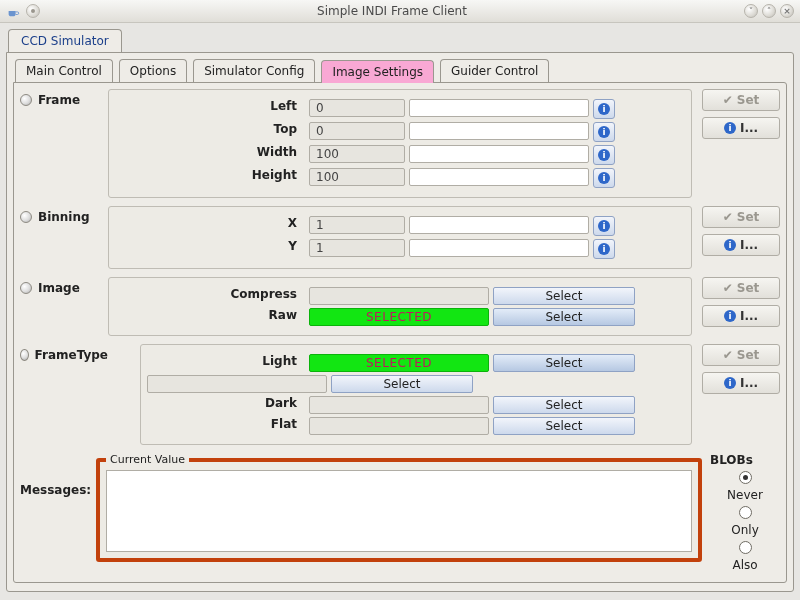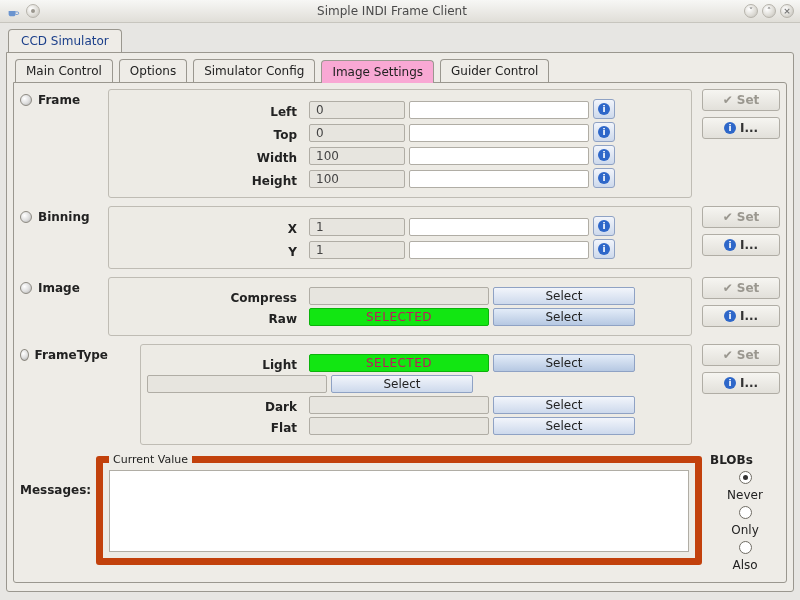--- a/index.html
+++ b/index.html
@@ -32,21 +32,21 @@
 
   
   .group-row { display:flex; align-items:flex-start; margin-bottom:8px; }
   .group-label { width:88px; display:flex; align-items:center; gap:6px; padding-top:4px; font-weight:bold; }
   .group-label .dot { width:12px; height:12px; border-radius:50%; background:radial-gradient(circle at 35% 35%, #fff, #ddd 55%, #aaa);
                       border:1px solid #8e8b83; box-sizing:border-box; }
   .group-box { flex:1; border:1px solid #bfbcb4; border-radius:3px; background:#edebe5; padding:6px 6px 6px 6px; }
   .group-side { width:78px; margin-left:10px; display:flex; flex-direction:column; gap:6px; align-items:stretch; justify-content:center; }
 
   
-  .prop-row { display:flex; align-items:flex-end; gap:4px; margin:3px 0; }
+  .prop-row { display:flex; align-items:flex-start; gap:4px; margin:3px 0; }
   .prop-label { width:182px; text-align:right; padding-right:8px; font-weight:bold; }
   .readonly, .input, .status, .btn-select {
     height:18px; box-sizing:border-box; font-size:12px; border-radius:2px;
   }
   .readonly { width:96px; background:#e7e5df; border:1px solid #b0ada5; padding:0 6px; display:flex; align-items:center; color:#444; }
   .input    { width:180px; background:#fff; border:1px solid #b0ada5; padding:0 6px; display:flex; align-items:center; }
   .status   { width:180px; background:#e7e5df; border:1px solid #b0ada5; display:flex; align-items:center; justify-content:center; }
   .status.selected { background:#12e612; border-color:#0bb30b; color:#be185d; font-weight:normal; letter-spacing:0.5px; }
   .btn-select { width:142px; background:linear-gradient(#f2f5fb,#cdd9ec); border:1px solid #8fa2c4; display:flex; align-items:center; justify-content:center; cursor:pointer; }
   .btn-select.darker { background:linear-gradient(#e3ecf8,#b6c8e2); }
@@ -58,21 +58,21 @@
   .side-btn { height:20px; border:1px solid #b0ada5; border-radius:3px; background:linear-gradient(#f6f5f1,#e2e0da);
               display:flex; align-items:center; justify-content:center; gap:4px; cursor:pointer; font-weight:bold; color:#9a978f; }
   .side-btn .check { color:#9a978f; font-size:12px; }
   .side-btn.info { color:#333; font-weight:bold; }
   .side-btn.info .i { width:12px; height:12px; border-radius:50%; background:#2e67c9; color:#fff; font-size:9px; font-weight:bold;
                       display:flex; align-items:center; justify-content:center; }
 
   
   .footer { display:flex; align-items:flex-start; gap:8px; margin-top:2px; }
   .footer .msg-label { width:68px; font-weight:bold; padding-top:30px; }
-  .footer fieldset { border:7px solid #c2410c; border-radius:3px; background:#edebe5; margin:0; padding:4px 6px 6px 6px; }
+  .footer fieldset { border:4px solid #c2410c; border-radius:3px; background:#edebe5; margin:0; padding:4px 6px 6px 6px; }
   .footer fieldset legend { font-size:11px; padding:0 4px; }
   .footer .msg-area { flex:1; height:80px; background:#fff; border:1px solid #b0ada5; }
   .footer .blobs-box { width:70px; }
   .footer .blobs-title { font-weight:bold; margin-bottom:4px; }
   .footer .radio-row { display:flex; align-items:center; gap:4px; margin:4px 0;flex-direction:column; }
   .footer .radio { width:11px; height:11px; border-radius:50%; border:1px solid #6f6c64; background:#fff; display:flex; align-items:center; justify-content:center; }
   .footer .radio.checked::after { content:""; width:5px; height:5px; border-radius:50%; background:#333; }
 
   .x-sym { font-weight:bold; }
 </style>

